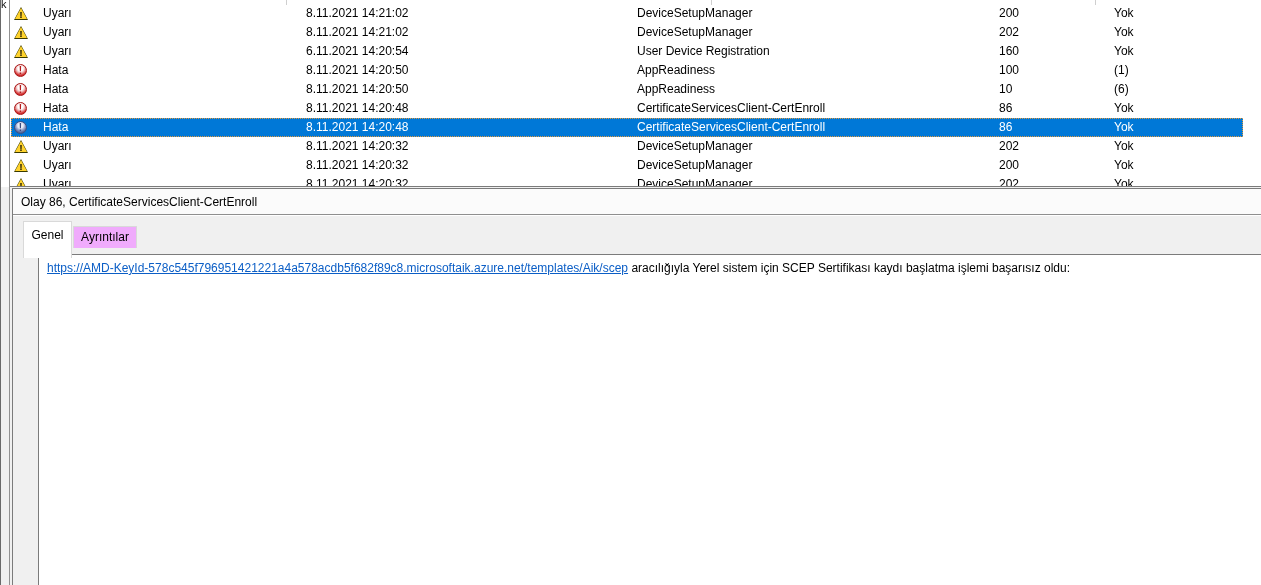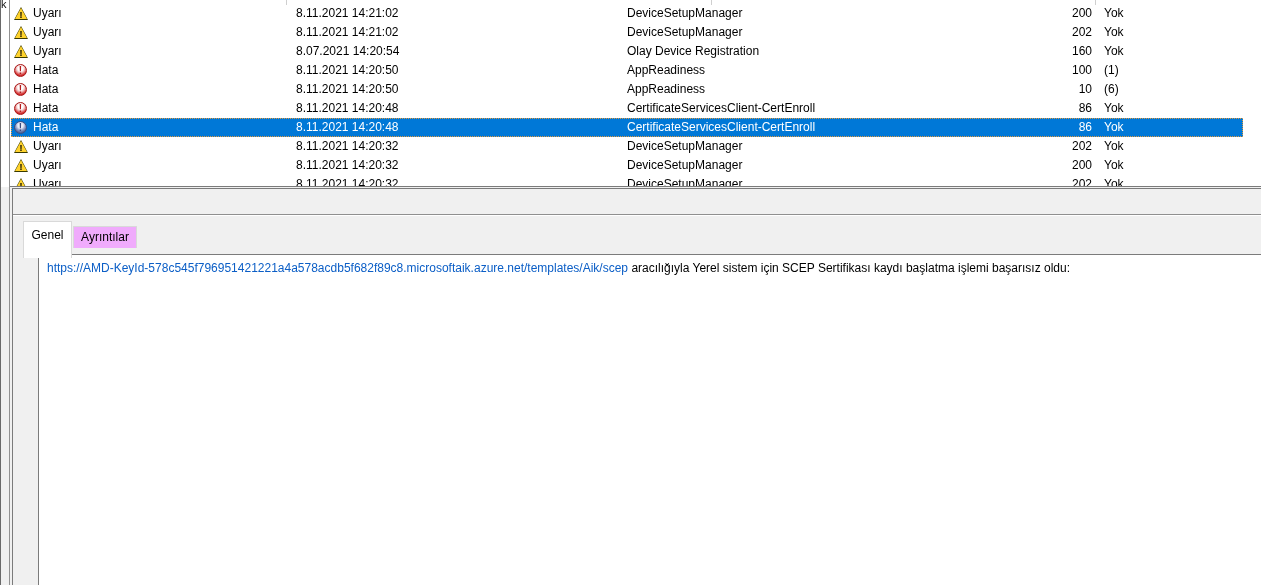--- a/index.html
+++ b/index.html
@@ -19,25 +19,25 @@
 
   
   .event-list{
     position:absolute;left:10px;top:0;width:1251px;height:187px;
     background:#fff;border-bottom:1px solid #7b7b7b;box-sizing:border-box;
     overflow:hidden;
   }
   .tick{position:absolute;top:0;width:1px;height:5px;background:#cfcfcf;}
   .row{position:absolute;left:1px;width:1232px;height:19px;box-sizing:border-box;cursor:default;}
   .row.selected{background:var(--sel,#0078d7);color:#fff;outline:1px dotted #e09a40;outline-offset:-1px;}
-  .cell{position:absolute;top:0;height:19px;line-height:19px;white-space:nowrap;}
+  .cell{position:absolute;top:0;height:19px;line-height:19px;white-space:nowrap;margin-left:10px;}
   .c-level{left:22px;}
   .c-date{left:285px;text-align:right;}
   .c-source{left:616px;}
-  .c-id{left:999px;width:82px;text-align:right;}
+  .c-id{left:978px;width:82px;}
   .c-cat{left:1093px;}
 
   
   .icon{position:absolute;left:3px;top:3px;width:14px;height:13px;}
   .icon-warn::before{
     content:"";position:absolute;inset:0;
     clip-path:polygon(50% 0,100% 100%,0 100%);background:#3a3a00;
   }
   .icon-warn::after{
     content:"!";position:absolute;left:1px;top:1px;right:1px;bottom:1px;
@@ -78,21 +78,21 @@
   .tab-inactive{
     left:60px;top:37px;width:64px;height:22px;line-height:20px;
     background:#f0abfc;border:1px solid #d9d9d9;border-bottom:none;
   }
 
   .textbox{
     position:absolute;left:25px;top:65px;right:-2px;bottom:-2px;
     background:#fff;border:1px solid #7b7b7b;box-sizing:border-box;
     padding:6px 8px;line-height:15px;overflow:hidden;
   }
-  .textbox a{color:var(--link,#0b5ec6);cursor:pointer;}
+  .textbox a{color:var(--link,#0b5ec6);text-decoration:underline;cursor:pointer;}
   .desc-body{white-space:pre-line;}
 </style>
 </head>
 <body>
 
 <div class="edge-line edge-left"></div>
 <div class="gutter-fill"></div>
 <div class="edge-line edge-gutter"></div>
 <div class="gutter-remnant">k</div>
 
@@ -112,22 +112,22 @@
     <span class="icon icon-warn"></span>
     <span class="cell c-level">Uyarı</span>
     <span class="cell c-date">8.11.2021 14:21:02</span>
     <span class="cell c-source">DeviceSetupManager</span>
     <span class="cell c-id">202</span>
     <span class="cell c-cat">Yok</span>
   </div>
     <div class="row" style="top: 42px;">
     <span class="icon icon-warn"></span>
     <span class="cell c-level">Uyarı</span>
-    <span class="cell c-date">8.07.2021 14:20:54</span>
-    <span class="cell c-source">Olay Device Registration</span>
+    <span class="cell c-date">6.11.2021 14:20:54</span>
+    <span class="cell c-source">User Device Registration</span>
     <span class="cell c-id">160</span>
     <span class="cell c-cat">Yok</span>
   </div>
     <div class="row" style="top: 61px;">
     <span class="icon icon-err"></span>
     <span class="cell c-level">Hata</span>
     <span class="cell c-date">8.11.2021 14:20:50</span>
     <span class="cell c-source">AppReadiness</span>
     <span class="cell c-id">100</span>
     <span class="cell c-cat">(1)</span>
@@ -176,20 +176,23 @@
     <span class="icon icon-warn"></span>
     <span class="cell c-level">Uyarı</span>
     <span class="cell c-date">8.11.2021 14:20:32</span>
     <span class="cell c-source">DeviceSetupManager</span>
     <span class="cell c-id">202</span>
     <span class="cell c-cat">Yok</span>
   </div>
   </div>
 
 <div class="pane">
+  <div class="pane-header">
+    <span class="pane-title">Olay 86, CertificateServicesClient-CertEnroll</span>
+  </div>
   <div class="pane-sep"></div>
 
   <div class="tab tab-active">Genel</div>
   <div class="tab tab-inactive">Ayrıntılar</div>
 
   <div class="textbox">
     <a>https://AMD-KeyId-578c545f796951421221a4a578acdb5f682f89c8.microsoftaik.azure.net/templates/Aik/scep</a><span> aracılığıyla Yerel sistem için SCEP Sertifikası kaydı başlatma işlemi başarısız oldu:</span>
   </div>
 </div>
 

